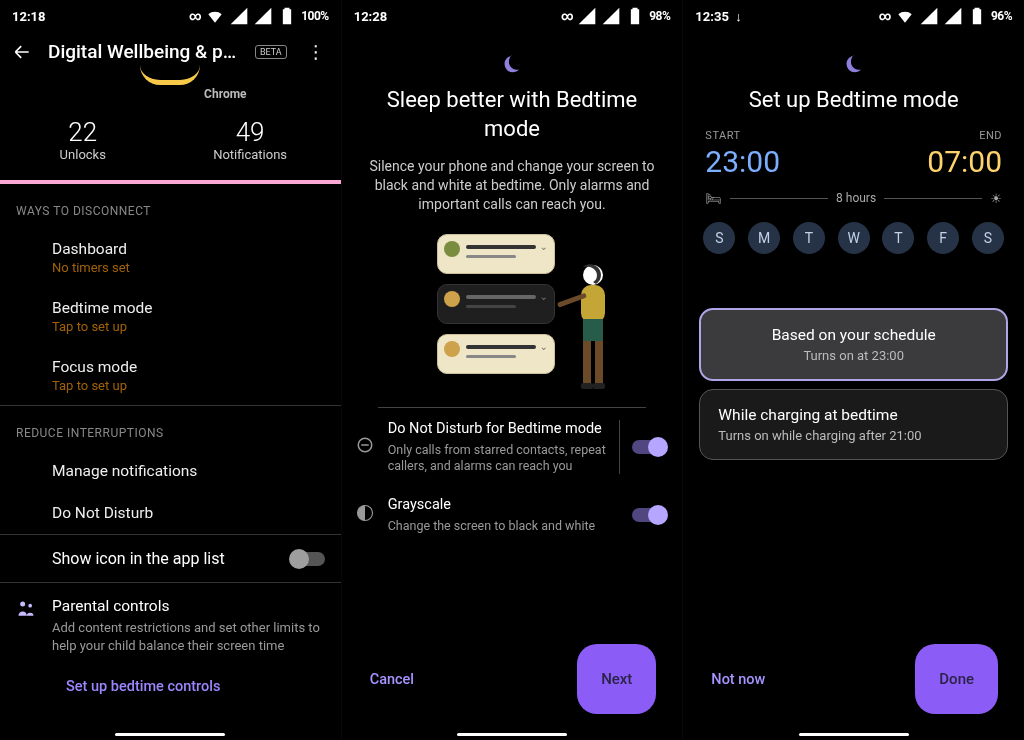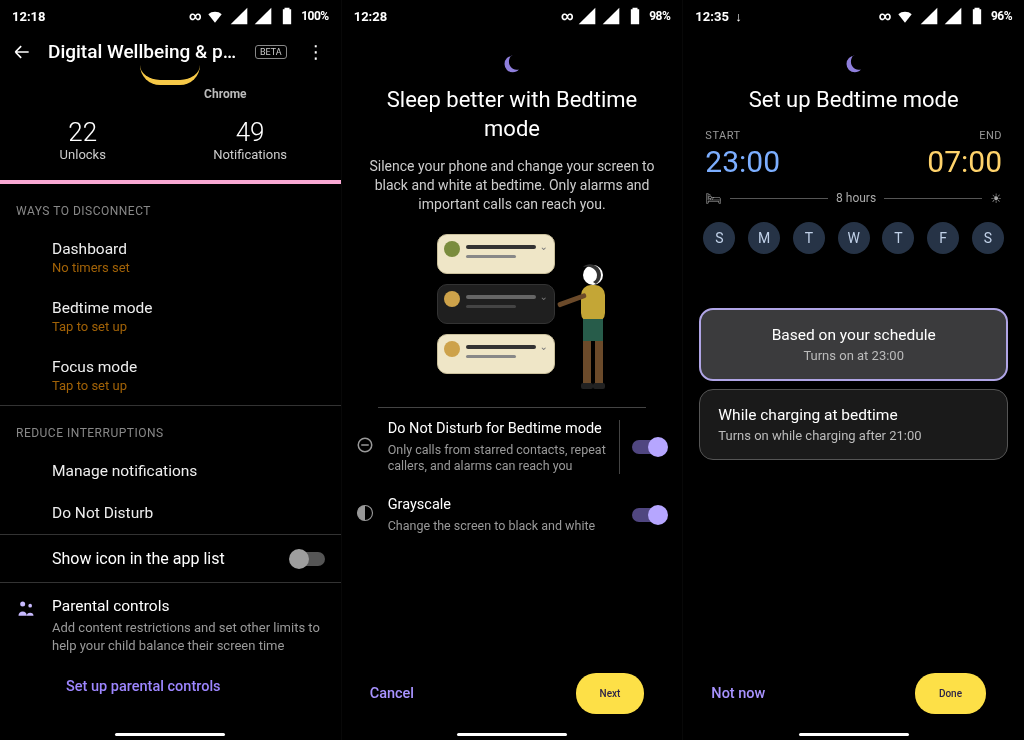--- a/index.html
+++ b/index.html
@@ -124,29 +124,29 @@
 
   .opt-divider { height: 1px; background: #444; margin: 8px 36px 0 36px; }
   .opt-row { display: flex; align-items: center; gap: 12px; padding: 12px 16px 10px 12px; }
   .opt-icon { width: 22px; text-align: center; color: #888; font-size: 16px; flex-shrink: 0; }
   .opt-body { flex: 1; padding-right: 10px; border-right: 1px solid #444; }
   .opt-body.no-border { border: none; }
   .opt-body .primary { font-size: 14.5px; line-height: 1.3; }
   .opt-body .secondary { font-size: 12.5px; color: #999; margin-top: 3px; line-height: 1.3; }
 
   .btn-bar {
-    position: absolute; bottom: 26px; left: 0; right: 16px;
+    position: absolute; bottom: 26px; left: 0; right: 4px;
     display: flex; justify-content: space-between; align-items: center;
     padding: 0 22px;
     gap: 28px;
   }
   .text-btn { color: #a893ff; font-size: 14.5px; font-weight: 500; padding: 8px 6px; }
   .fill-btn {
-    background: #fde047; color: #2b2347; font-size: 10px; font-weight: 500;
-    padding: 15px 24px; border-radius: 20px;
+    background: #8b5cf6; color: #2b2347; font-size: 15px; font-weight: 500;
+    padding: 26px 24px; border-radius: 20px;
   }
 
   
   .time-row { display: flex; justify-content: space-between; padding: 14px 22px 6px 22px; }
   .time-col .tl { font-size: 11px; color: #999; letter-spacing: 0.5px; }
   .time-col.end { text-align: right; }
   .time-col .tv { font-size: 30px; font-weight: 400; margin-top: 2px; }
   .tv.start { color: #7caeff; }
   .tv.end { color: #ffd36b; }
 
@@ -261,21 +261,21 @@
           <circle cx="8" cy="6" r="3"></circle>
           <circle cx="17" cy="8" r="2.2"></circle>
           <path d="M3 20c0-3 2-5 5-5s5 2 5 5H3zm10 0c0-2 1.5-3.5 4-3.5s4 1.5 4 3.5h-8z"></path>
         </svg>
     </div>
     <div class="pc-body">
       <div class="primary">Parental controls</div>
       <div class="secondary">Add content restrictions and set other limits to help your child balance their screen time</div>
     </div>
   </div>
-  <div class="pc-link">Set up parental controls</div>
+  <div class="pc-link">Set up bedtime controls</div>
 
   <div class="bottom-pad">
       <div class="gesture-bar"></div>
     </div>
 </div>
 
 <div class="panel">
   <div class="status-bar">
     <span>12:28</span>
     <span class="status-right">

